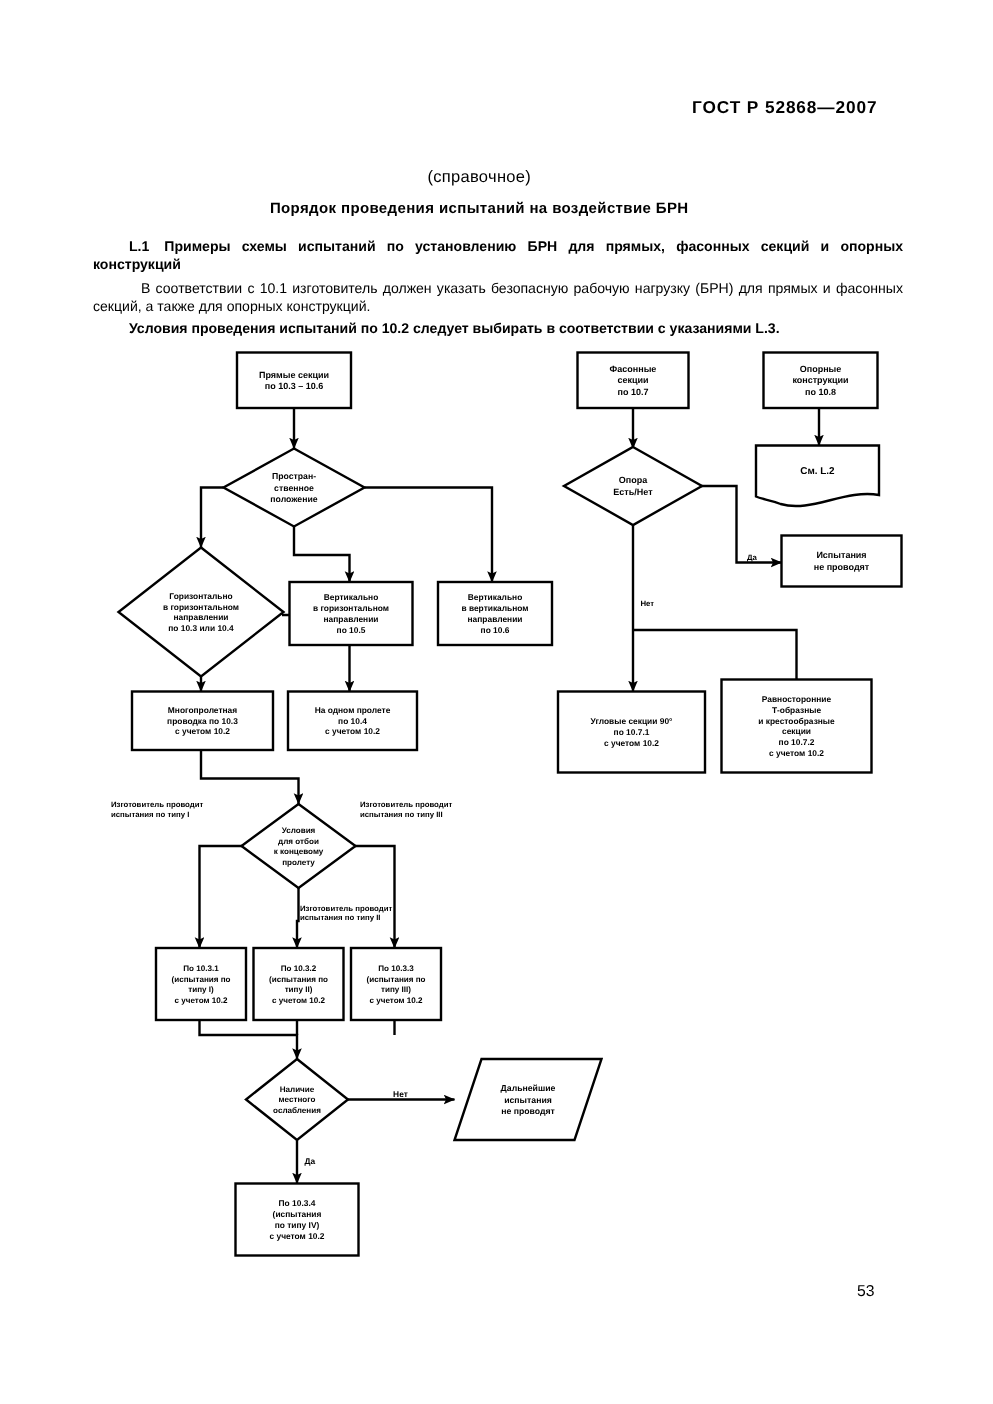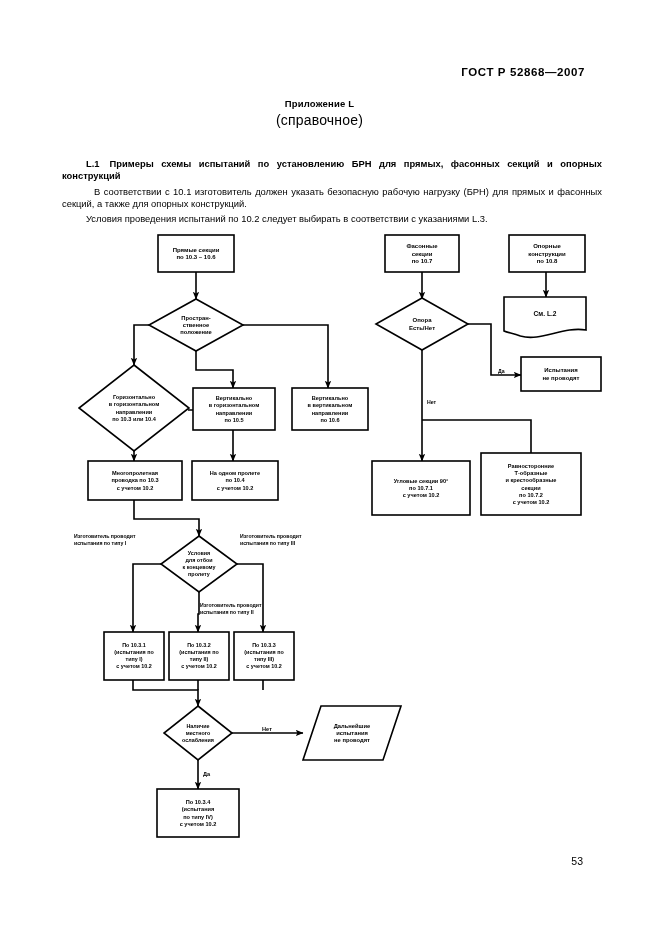--- a/index.html
+++ b/index.html
@@ -40,21 +40,21 @@
     text-align: center;
     font-size: 9.5px;
     font-weight: bold;
     letter-spacing: 0.2px;
   }
   .annex-line2 {
     position: absolute;
     left: 0; right: 0;
     top: 112px;
     text-align: center;
-    font-size: 14px;
+    font-size: 11px;
     letter-spacing: 0.2px;
   }
   .section-title {
     position: absolute;
     left: 0; right: 0;
     top: 134px;
     text-align: center;
     font-size: 10px;
     font-weight: bold;
     letter-spacing: 0.25px;
@@ -65,21 +65,21 @@
     width: 540px;
     font-size: 9.4px;
     line-height: 12.4px;
     text-align: justify;
   }
   .para.p1 { top: 158px; font-weight: bold; }
   .para.p1 .lead { margin-left: 24px; margin-top: 40px; }
   .para.p1 .num { margin-right: 10px; }
   .para.p2 { top: 186px; font-weight: normal; }
   .para.p2 .lead { margin-left: 32px; }
-  .para.p3 { top: 213px; font-weight: normal; }
+  .para.p3 { top: 213px; font-weight: bold; }
   .para.p3 .lead { margin-left: 24px; }
 
   .page-number {
     position: absolute;
     right: 56px;
     top: 855px;
     font-size: 10.5px;
     text-align: right;
   }
 
@@ -93,22 +93,22 @@
   }
   #flow svg { display: block; }
 </style>
 </head>
 <body>
 
 <div id="page">
 
   <div class="std-number">ГОСТ Р 52868—2007</div>
 
-  <div class="annex-line1">Приложение L</div>
   <div class="annex-line2">(справочное)</div>
+  <div class="section-title">Порядок проведения испытаний на воздействие БРН</div>
 
   <div class="para p1">
     <span class="lead num">L.1</span><span>Примеры схемы испытаний по установлению БРН для прямых, фасонных секций и опорных конструкций</span>
   </div>
 
   <div class="para p2">
     <span class="lead">В соответствии с 10.1 изготовитель должен указать безопасную рабочую нагрузку (БРН) для прямых и фасонных секций, а также для опорных конструкций.</span>
   </div>
 
   <div class="para p3">

